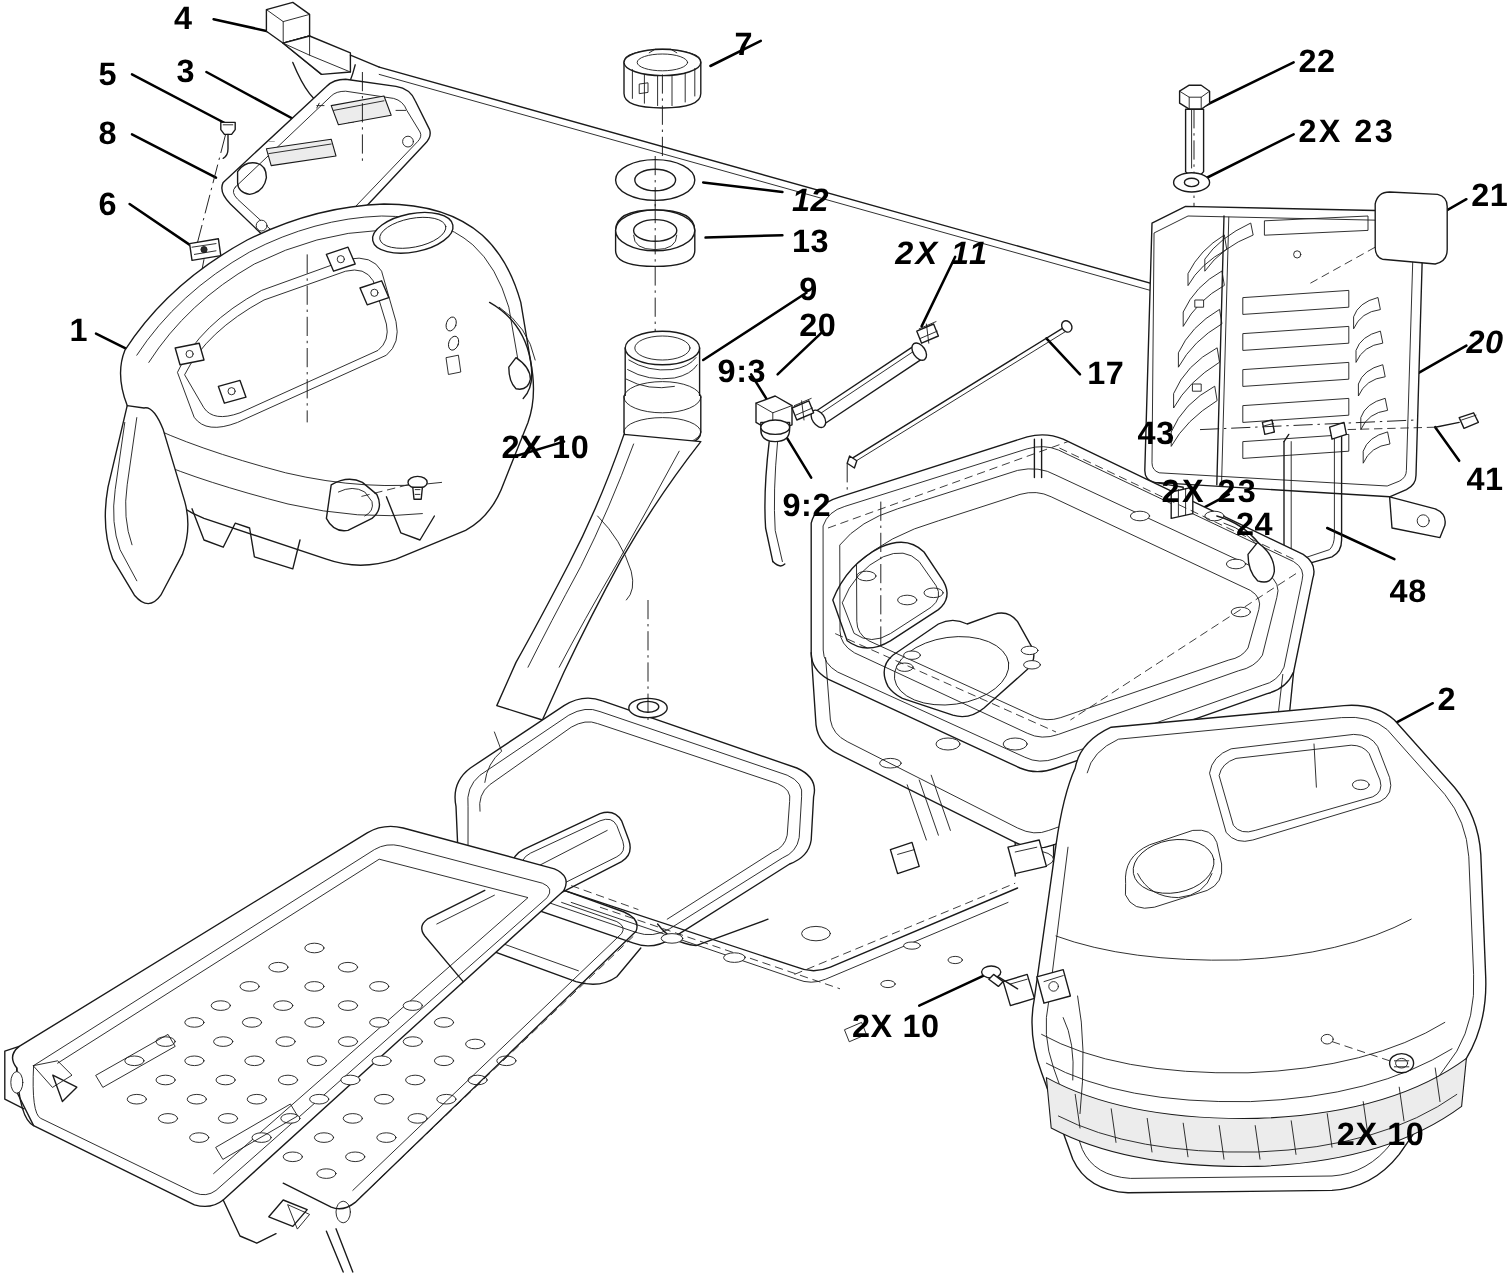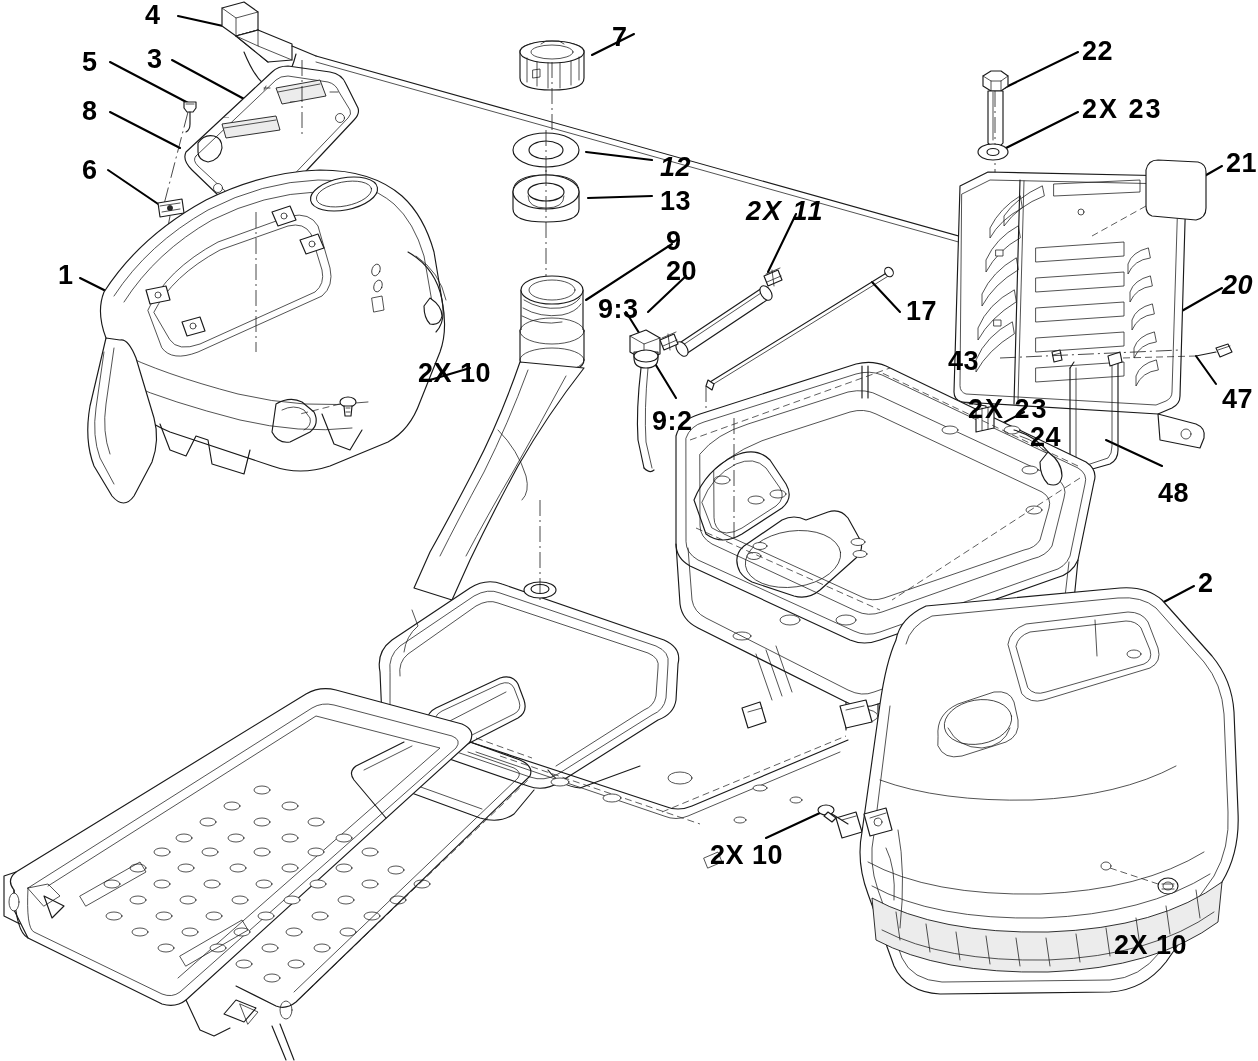--- a/index.html
+++ b/index.html
@@ -632,21 +632,21 @@
   <div class="callout" style="left:660px;top:188px;text-align:center;">13</div>
   <div class="callout wide" style="left:746px;top:198px;font-style:italic;">2X  11</div>
   <div class="callout" style="left:666px;top:228px;">9</div>
   <div class="callout" style="left:1222px;top:272px;font-style:italic;">20</div>
   <div class="callout" style="left:58px;top:262px;">1</div>
   <div class="callout" style="left:666px;top:258px;">20</div>
   <div class="callout" style="left:598px;top:296px;">9:3</div>
   <div class="callout" style="left:906px;top:298px;">17</div>
   <div class="callout" style="left:948px;top:348px;">43</div>
   <div class="callout" style="left:418px;top:360px;">2X 10</div>
-  <div class="callout" style="left:1222px;top:386px;">47</div>
+  <div class="callout" style="left:1222px;top:386px;">41</div>
   <div class="callout" style="left:652px;top:408px;">9:2</div>
   <div class="callout wide" style="left:968px;top:396px;">2X  23</div>
   <div class="callout" style="left:1030px;top:424px;">24</div>
   <div class="callout" style="left:1158px;top:480px;">48</div>
   <div class="callout" style="left:1198px;top:570px;">2</div>
   <div class="callout" style="left:710px;top:842px;">2X 10</div>
   <div class="callout" style="left:1114px;top:932px;">2X 10</div>
 </div>
 
 </div>

